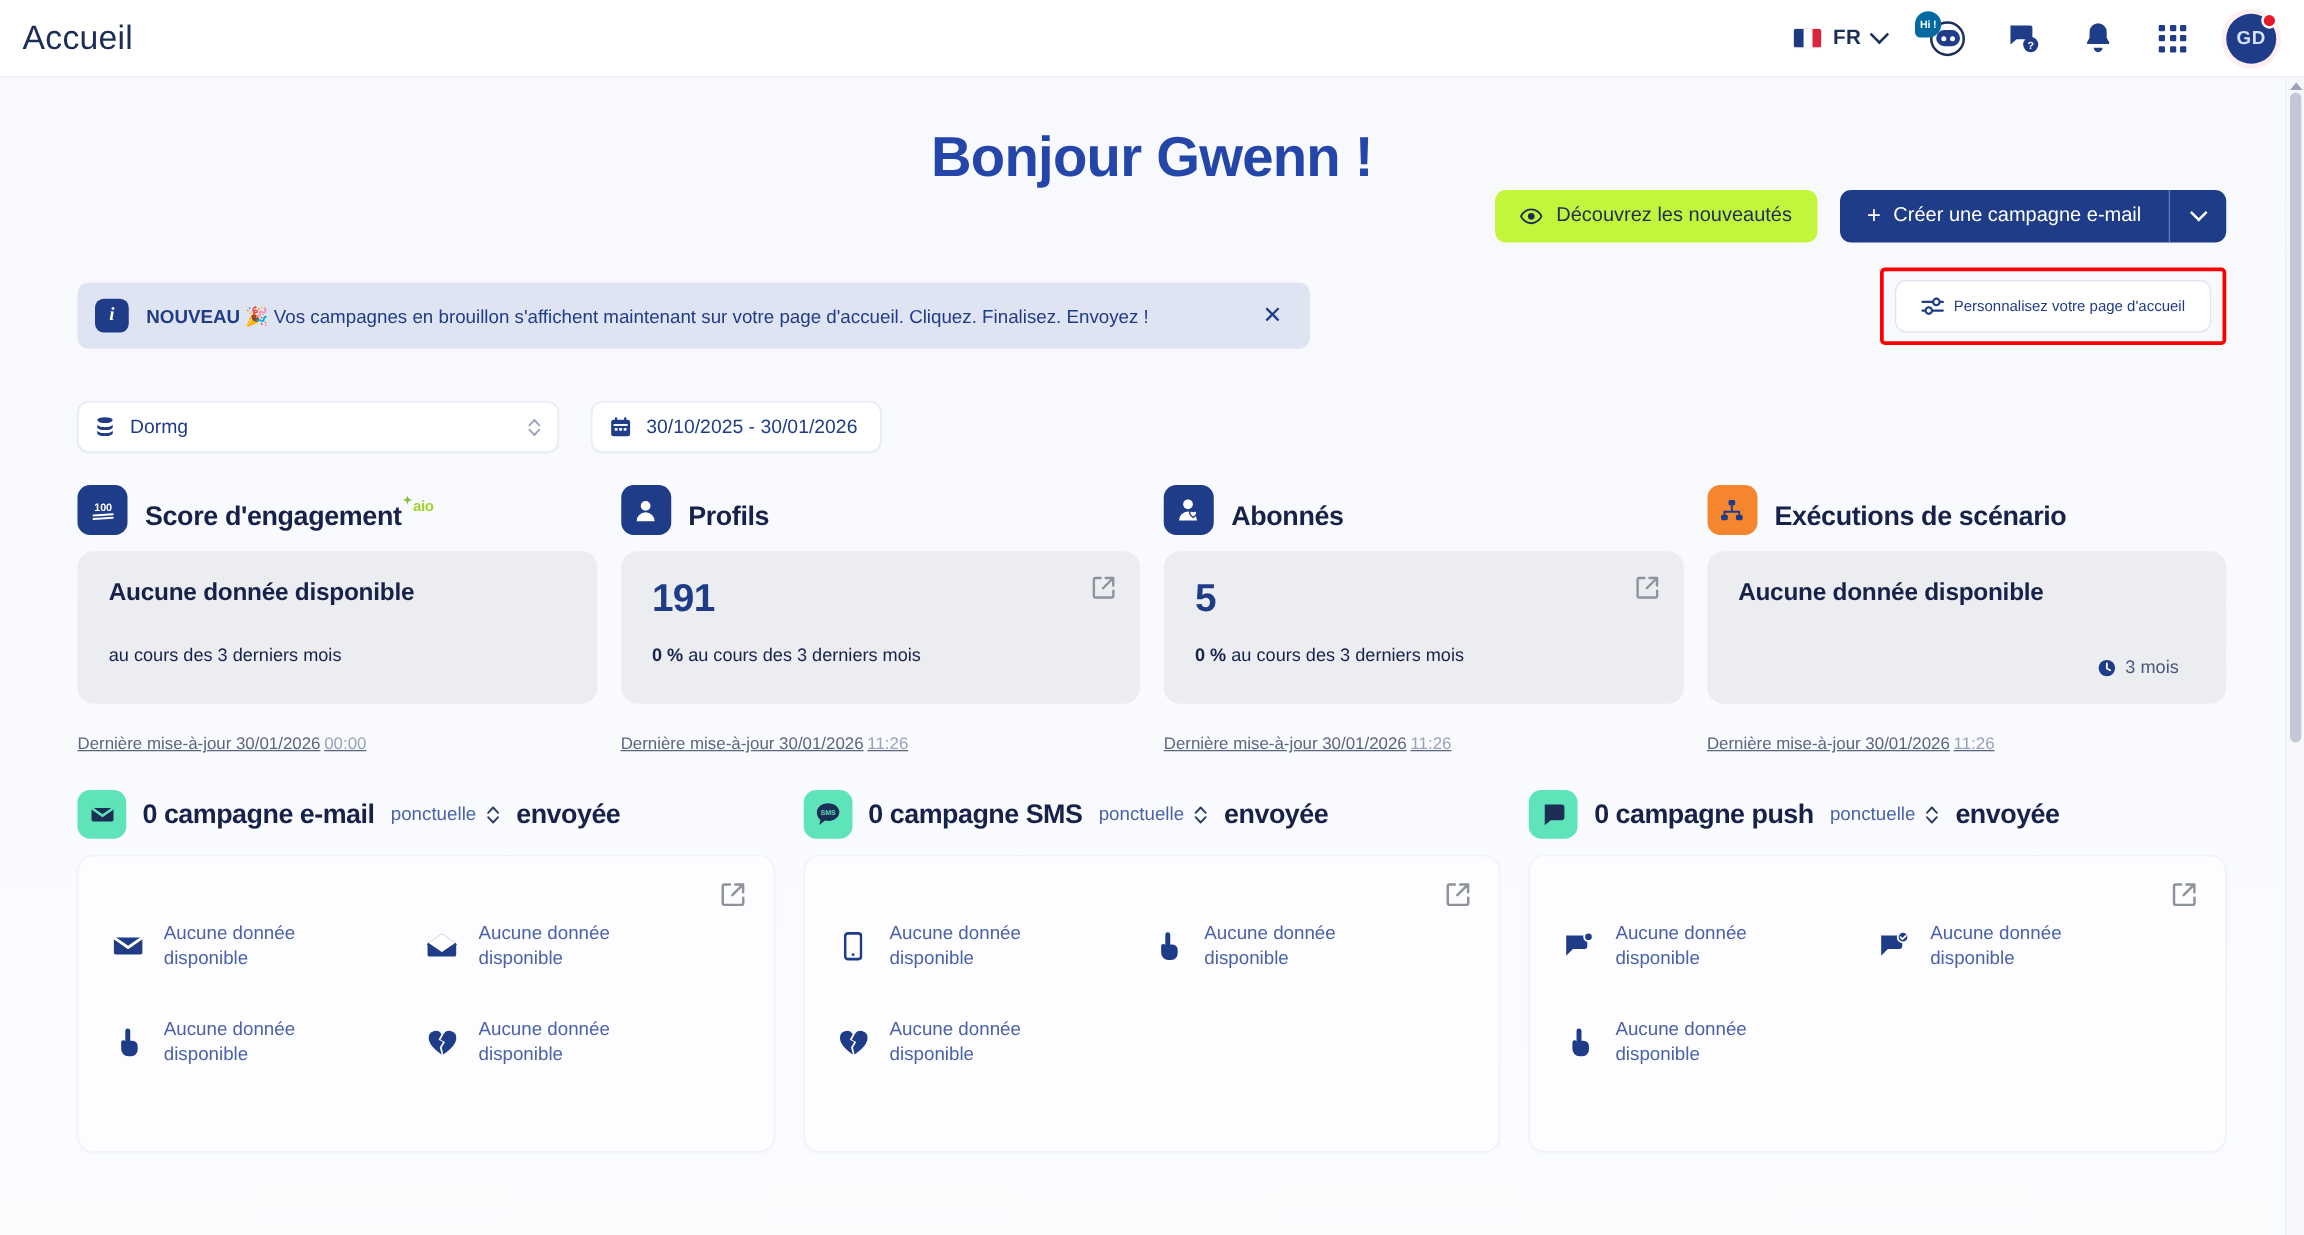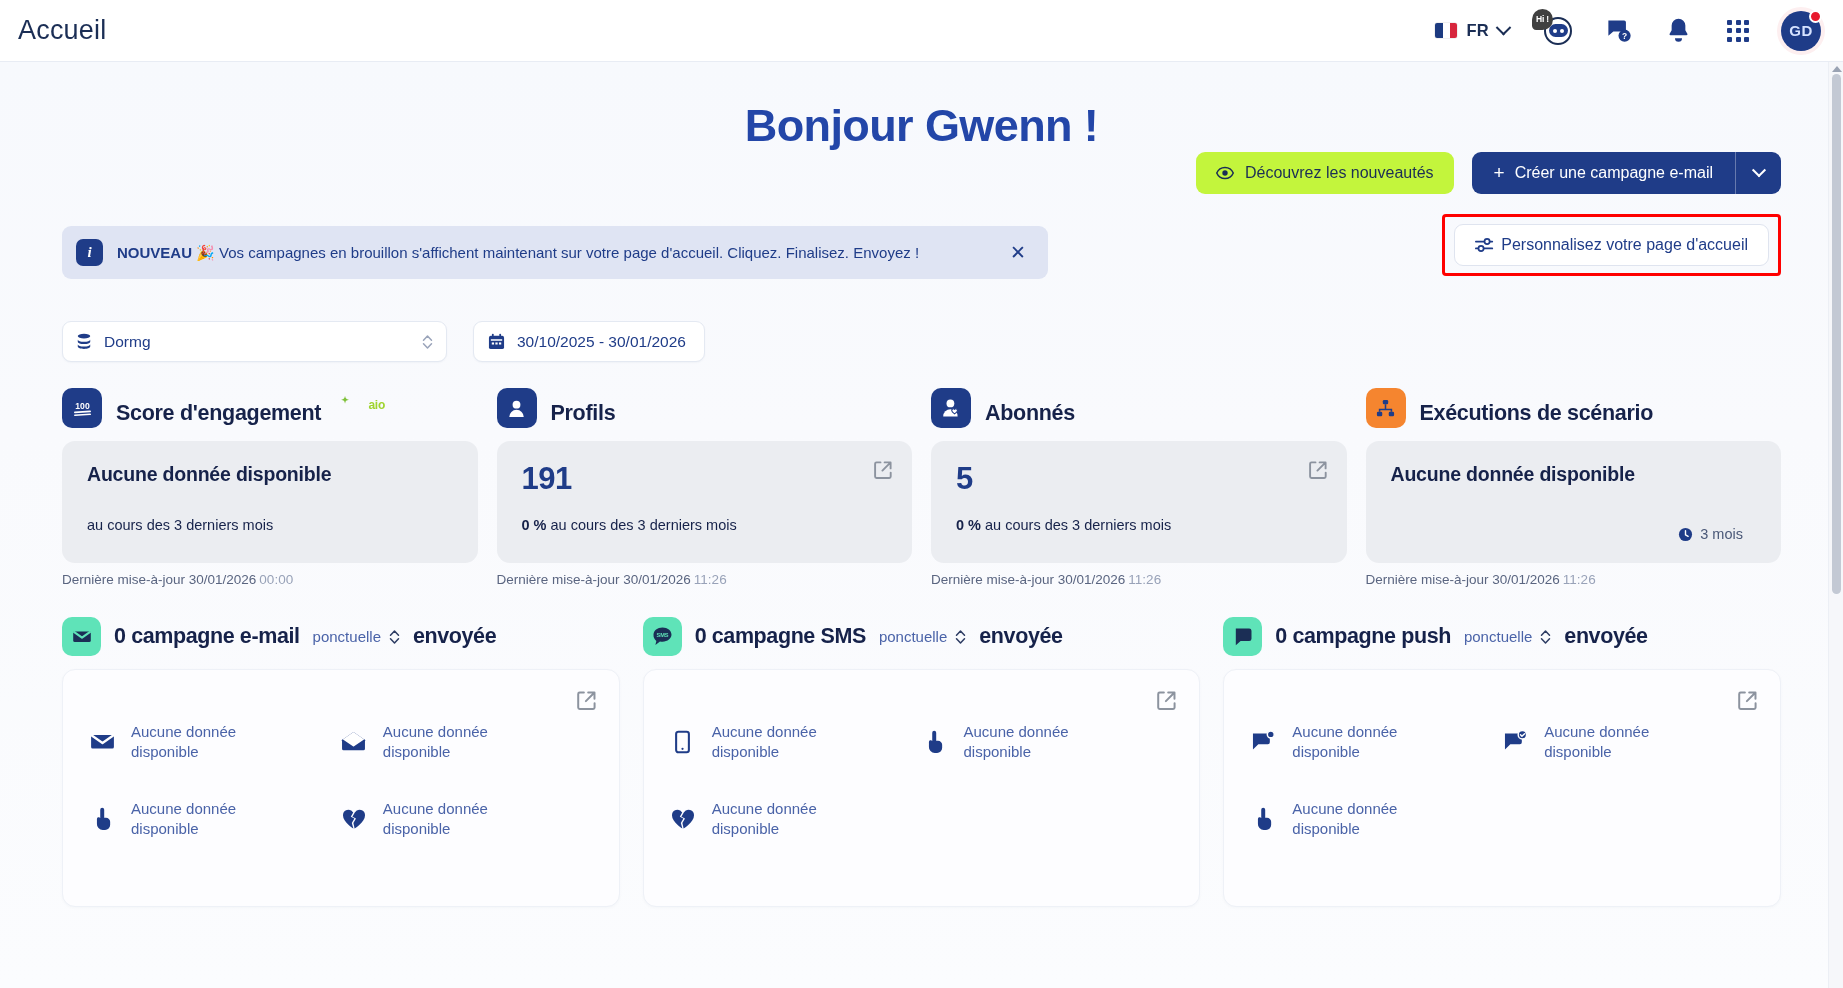--- a/index.html
+++ b/index.html
@@ -43,21 +43,21 @@
 
   .icon-btn {
     position: relative; width: 34px; height: 34px;
     display: flex; align-items: center; justify-content: center;
     cursor: pointer;
   }
   .bot-wrap { position: relative; width: 38px; height: 36px; }
   .hi-bubble {
     position: absolute; left: -4px; top: -4px;
     width: 21px; height: 21px; border-radius: 50% 50% 50% 20%;
-    background: #404040; color: #fff; font-size: 8.5px; font-weight: 700;
+    background: #0369a1; color: #fff; font-size: 8.5px; font-weight: 700;
     display: flex; align-items: center; justify-content: center; z-index: 2;
     letter-spacing: -.2px;
   }
   .bot-face {
     position: absolute; left: 8px; top: 4px;
     width: 28px; height: 28px; border-radius: 50%;
     border: 2px solid #1b2e55; background: #fff;
     display: flex; align-items: center; justify-content: center;
   }
   .bot-inner {
@@ -146,21 +146,21 @@
     line-height: 1; padding: 4px 6px; font-weight: 300;
   }
   .perso-wrap {
     margin-left: auto; margin-top: -12px;
     border: 3px solid #ff0000; border-radius: 4px; padding: 7px 9px;
   }
   .btn-perso {
     background: #fff; border: 1px solid #dfe4ef; border-radius: 9px;
     height: 42px; padding: 0 20px;
     display: flex; align-items: center; gap: 7px; cursor: pointer;
-    color: #1f3c88; font-size: 16px; font-family: inherit;
+    color: #1f3c88; font-size: 12px; font-family: inherit;
   }
 
   
   .filters { display: flex; gap: 26px; margin-top: 42px; }
   .filter-select {
     width: 385px; height: 41px; background: #fff;
     border: 1px solid #e4e9f2; border-radius: 9px;
     display: flex; align-items: center; padding: 0 13px; cursor: pointer;
     box-shadow: 0 1px 2px rgba(30,50,100,.04);
   }
@@ -181,42 +181,42 @@
   }
   .kpi-head { display: flex; align-items: center; gap: 14px; height: 48px; }
   .kpi-ico {
     width: 40px; height: 40px; border-radius: 10px; flex: none;
     display: flex; align-items: center; justify-content: center;
     background: #1f3c88;
   }
   .kpi-ico.orange { background: #f5852f; }
   .kpi-title {
     font-size: 21.5px; font-weight: 800; color: #16224a; letter-spacing: -.3px;
-    display: flex; align-items: flex-start; gap: 20px; margin-top: 11px;
+    display: flex; align-items: flex-start; gap: 1px; margin-top: 11px;
   }
   .aio-tag { font-size: 12px; font-weight: 700; color: #9fd42e; position: relative; top: -3px; }
   .aio-star { color: #7fc13a; font-size: 9px; position: relative; top: -6px; }
 
   .kpi-card {
     margin-top: 9px; height: 122px; background: #ebedf1;
     border-radius: 13px; padding: 22px 22px 0 25px; position: relative;
   }
   .kpi-big { font-size: 31px; font-weight: 800; color: #1f3c88; letter-spacing: -.5px; line-height: 1; }
   .kpi-nodata { font-size: 19.5px; font-weight: 700; color: #16224a; letter-spacing: -.2px; }
   .kpi-sub { position: absolute; left: 25px; bottom: 30px; font-size: 14.5px; color: #16224a; }
   .kpi-sub b { font-weight: 700; }
   .kpi-ext {
     position: absolute; right: 19px; top: 19px; width: 20px; height: 20px; cursor: pointer;
   }
   .kpi-clock {
     position: absolute; right: 38px; bottom: 21px; display: flex; align-items: center; gap: 7px;
     font-size: 14.5px; color: #4a5878;
   }
   .kpi-foot {
-    margin-top: 9px; font-size: 13.5px; color: #5a6580;
+    margin-top: 24px; font-size: 13.5px; color: #5a6580; text-decoration: underline;
   }
   .kpi-foot .t { color: #98a2b8; margin-left: 3px; }
 
   
   .camp-grid {
     display: grid; grid-template-columns: repeat(3, 1fr);
     column-gap: 23px; margin-top: 26px;
   }
   .camp-head { display: flex; align-items: center; gap: 13px; height: 46px; }
   .camp-ico {

